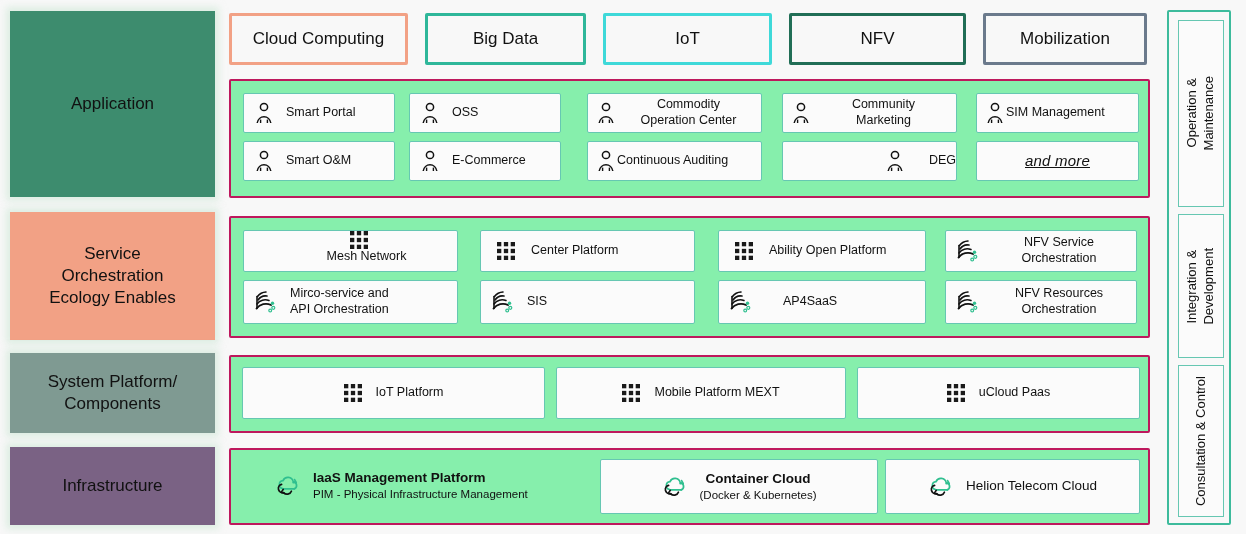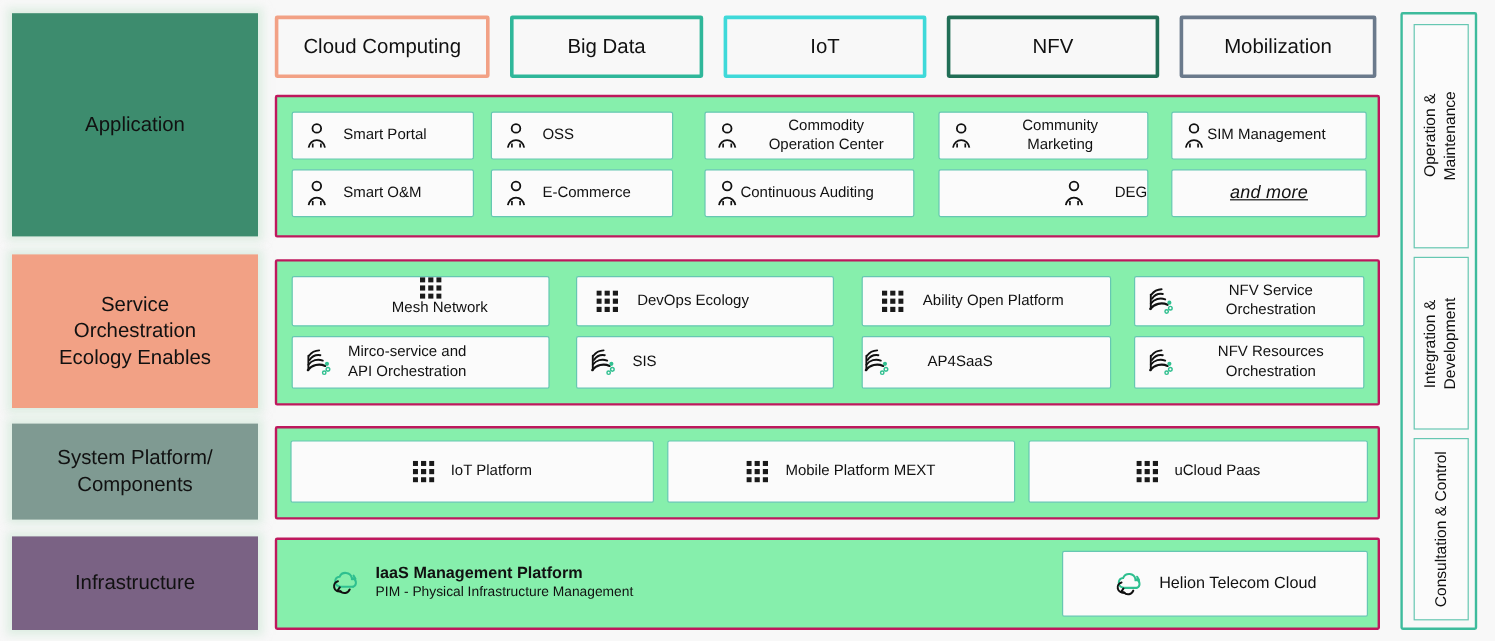--- a/index.html
+++ b/index.html
@@ -263,21 +263,21 @@
             <rect x="0" y="0" width="4.4" height="4.4" fill="#1a1a1a"></rect>
             <rect x="7" y="0" width="4.4" height="4.4" fill="#1a1a1a"></rect>
             <rect x="14" y="0" width="4.4" height="4.4" fill="#1a1a1a"></rect>
             <rect x="0" y="7" width="4.4" height="4.4" fill="#1a1a1a"></rect>
             <rect x="7" y="7" width="4.4" height="4.4" fill="#1a1a1a"></rect>
             <rect x="14" y="7" width="4.4" height="4.4" fill="#1a1a1a"></rect>
             <rect x="0" y="14" width="4.4" height="4.4" fill="#1a1a1a"></rect>
             <rect x="7" y="14" width="4.4" height="4.4" fill="#1a1a1a"></rect>
             <rect x="14" y="14" width="4.4" height="4.4" fill="#1a1a1a"></rect>
           </svg></span>
-      <span class="lbl" style="margin-left:16px;">DevOps Ecology</span>
+      <span class="lbl" style="margin-left:16px;">Center Platform</span>
     </div>
     <div class="cell" style="left:487px;top:12px;width:208px;height:42px;padding-left:16px;">
       <span class="ico ico-grid"><svg viewBox="0 0 18.4 18.4" width="18" height="18">
             <rect x="0" y="0" width="4.4" height="4.4" fill="#1a1a1a"></rect>
             <rect x="7" y="0" width="4.4" height="4.4" fill="#1a1a1a"></rect>
             <rect x="14" y="0" width="4.4" height="4.4" fill="#1a1a1a"></rect>
             <rect x="0" y="7" width="4.4" height="4.4" fill="#1a1a1a"></rect>
             <rect x="7" y="7" width="4.4" height="4.4" fill="#1a1a1a"></rect>
             <rect x="14" y="7" width="4.4" height="4.4" fill="#1a1a1a"></rect>
             <rect x="0" y="14" width="4.4" height="4.4" fill="#1a1a1a"></rect>
@@ -319,21 +319,21 @@
       <path d="M13 6 A9 9 0 0 0 4 10" fill="none" stroke="#111" stroke-width="1.6" stroke-linecap="round"></path>
       <path d="M15 10.5 A10 10 0 0 0 3 14" fill="none" stroke="#111" stroke-width="1.6" stroke-linecap="round"></path>
       <path d="M17 15 A12 12 0 0 0 2.5 18.5" fill="none" stroke="#111" stroke-width="1.8" stroke-linecap="round"></path>
       <path d="M3 6.5 L3 18.5" fill="none" stroke="#111" stroke-width="1.6" stroke-linecap="round"></path>
       <circle cx="18.5" cy="13.2" r="1.7" fill="#2fbf8f"></circle>
       <circle cx="19.3" cy="17.8" r="1.5" fill="none" stroke="#2fbf8f" stroke-width="1.2"></circle>
       <circle cx="16.2" cy="20.6" r="1.4" fill="none" stroke="#2fbf8f" stroke-width="1.2"></circle>
     </svg></span>
       <span class="lbl" style="margin-left:10px;">SIS</span>
     </div>
-    <div class="cell" style="left:487px;top:62px;width:208px;height:44px;">
+    <div class="cell" style="left:487px;top:62px;width:208px;height:44px;padding-left:10px;">
       <span class="ico ico-orch"><svg viewBox="0 0 26 24" width="26" height="24">
       <path d="M12 2 A11 11 0 0 0 3.5 6.5" fill="none" stroke="#111" stroke-width="1.6" stroke-linecap="round"></path>
       <path d="M13 6 A9 9 0 0 0 4 10" fill="none" stroke="#111" stroke-width="1.6" stroke-linecap="round"></path>
       <path d="M15 10.5 A10 10 0 0 0 3 14" fill="none" stroke="#111" stroke-width="1.6" stroke-linecap="round"></path>
       <path d="M17 15 A12 12 0 0 0 2.5 18.5" fill="none" stroke="#111" stroke-width="1.8" stroke-linecap="round"></path>
       <path d="M3 6.5 L3 18.5" fill="none" stroke="#111" stroke-width="1.6" stroke-linecap="round"></path>
       <circle cx="18.5" cy="13.2" r="1.7" fill="#2fbf8f"></circle>
       <circle cx="19.3" cy="17.8" r="1.5" fill="none" stroke="#2fbf8f" stroke-width="1.2"></circle>
       <circle cx="16.2" cy="20.6" r="1.4" fill="none" stroke="#2fbf8f" stroke-width="1.2"></circle>
     </svg></span>
@@ -406,20 +406,33 @@
       <path d="M19.2 13.9 L8 13.9" fill="none" stroke="#2fbf8f" stroke-width="1.7" stroke-linecap="round"></path>
       <path d="M19.6 4.6 L21.2 7.4 L18.2 7.6" fill="none" stroke="#2fbf8f" stroke-width="1.7" stroke-linecap="round" stroke-linejoin="round"></path>
       <path d="M6.6 9.4 A4.2 4.2 0 0 0 8.6 17.6 A4.6 4.6 0 0 0 16.4 16.2" fill="none" stroke="#111" stroke-width="1.7" stroke-linecap="round"></path>
       <path d="M8.2 14.4 L6.2 17.4 L9.2 18.2" fill="none" stroke="#111" stroke-width="1.7" stroke-linecap="round" stroke-linejoin="round"></path>
     </svg></span>
       <span style="margin-left:12px;">
         <span class="lbl" style="display:block;font-weight:bold;font-size:13.5px;">IaaS Management Platform</span>
         <span class="lbl" style="display:block;font-size:11.5px;">PIM - Physical Infrastructure Management</span>
       </span>
     </div>
+    <div class="cell centered" style="left:369px;top:9px;width:278px;height:55px;">
+      <span class="ico ico-cloud"><svg viewBox="0 0 26 22" width="26" height="22">
+      <path d="M7.5 13.5 A4 4 0 0 1 8 5.6 A5.4 5.4 0 0 1 18.2 6.6 A3.8 3.8 0 0 1 19.2 13.9" fill="none" stroke="#2fbf8f" stroke-width="1.7" stroke-linecap="round"></path>
+      <path d="M19.2 13.9 L8 13.9" fill="none" stroke="#2fbf8f" stroke-width="1.7" stroke-linecap="round"></path>
+      <path d="M19.6 4.6 L21.2 7.4 L18.2 7.6" fill="none" stroke="#2fbf8f" stroke-width="1.7" stroke-linecap="round" stroke-linejoin="round"></path>
+      <path d="M6.6 9.4 A4.2 4.2 0 0 0 8.6 17.6 A4.6 4.6 0 0 0 16.4 16.2" fill="none" stroke="#111" stroke-width="1.7" stroke-linecap="round"></path>
+      <path d="M8.2 14.4 L6.2 17.4 L9.2 18.2" fill="none" stroke="#111" stroke-width="1.7" stroke-linecap="round" stroke-linejoin="round"></path>
+    </svg></span>
+      <span style="margin-left:12px;text-align:center;">
+        <span class="lbl" style="display:block;font-weight:bold;font-size:13.5px;">Container Cloud</span>
+        <span class="lbl" style="display:block;font-size:11.5px;">(Docker &amp; Kubernetes)</span>
+      </span>
+    </div>
     <div class="cell centered" style="left:654px;top:9px;width:255px;height:55px;">
       <span class="ico ico-cloud"><svg viewBox="0 0 26 22" width="26" height="22">
       <path d="M7.5 13.5 A4 4 0 0 1 8 5.6 A5.4 5.4 0 0 1 18.2 6.6 A3.8 3.8 0 0 1 19.2 13.9" fill="none" stroke="#2fbf8f" stroke-width="1.7" stroke-linecap="round"></path>
       <path d="M19.2 13.9 L8 13.9" fill="none" stroke="#2fbf8f" stroke-width="1.7" stroke-linecap="round"></path>
       <path d="M19.6 4.6 L21.2 7.4 L18.2 7.6" fill="none" stroke="#2fbf8f" stroke-width="1.7" stroke-linecap="round" stroke-linejoin="round"></path>
       <path d="M6.6 9.4 A4.2 4.2 0 0 0 8.6 17.6 A4.6 4.6 0 0 0 16.4 16.2" fill="none" stroke="#111" stroke-width="1.7" stroke-linecap="round"></path>
       <path d="M8.2 14.4 L6.2 17.4 L9.2 18.2" fill="none" stroke="#111" stroke-width="1.7" stroke-linecap="round" stroke-linejoin="round"></path>
     </svg></span>
       <span class="lbl" style="margin-left:12px;font-size:13.5px;">Helion Telecom Cloud</span>
     </div>

